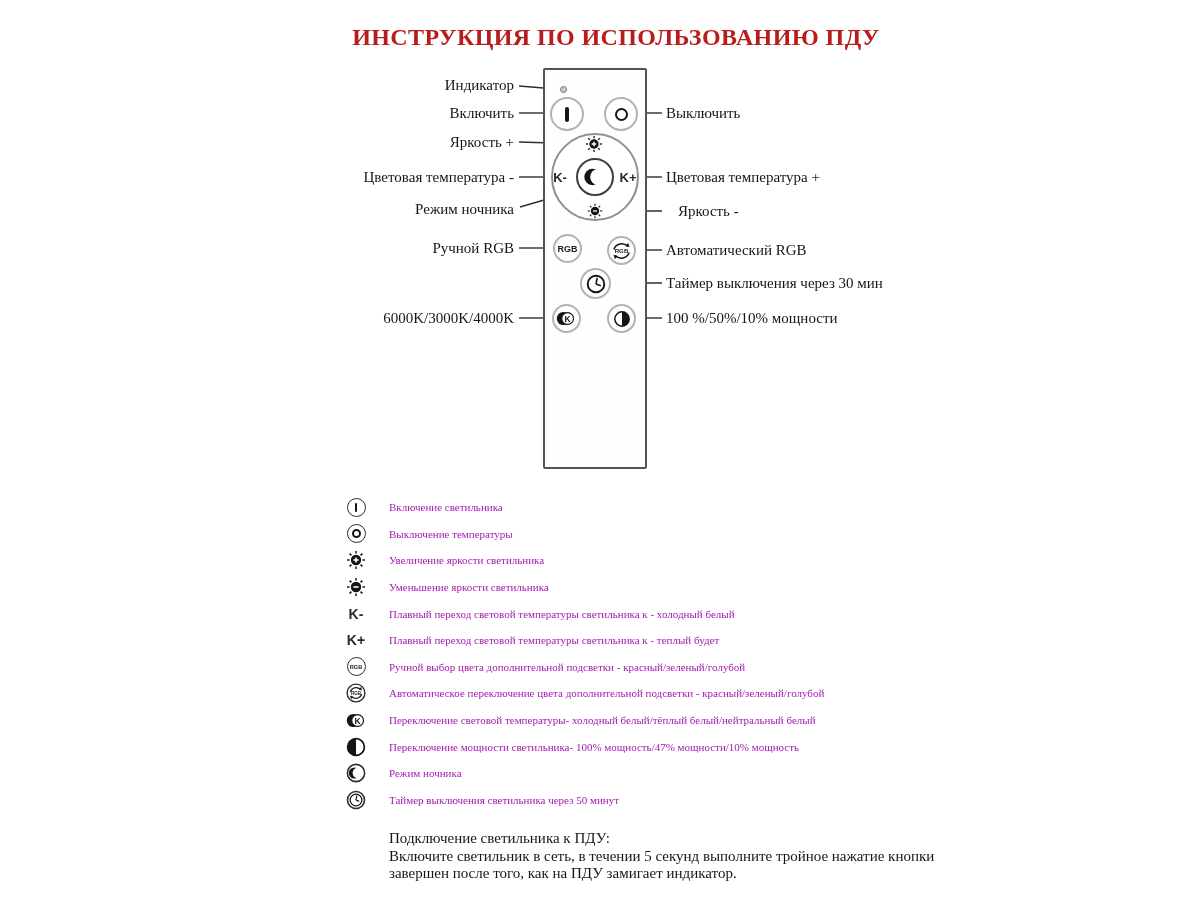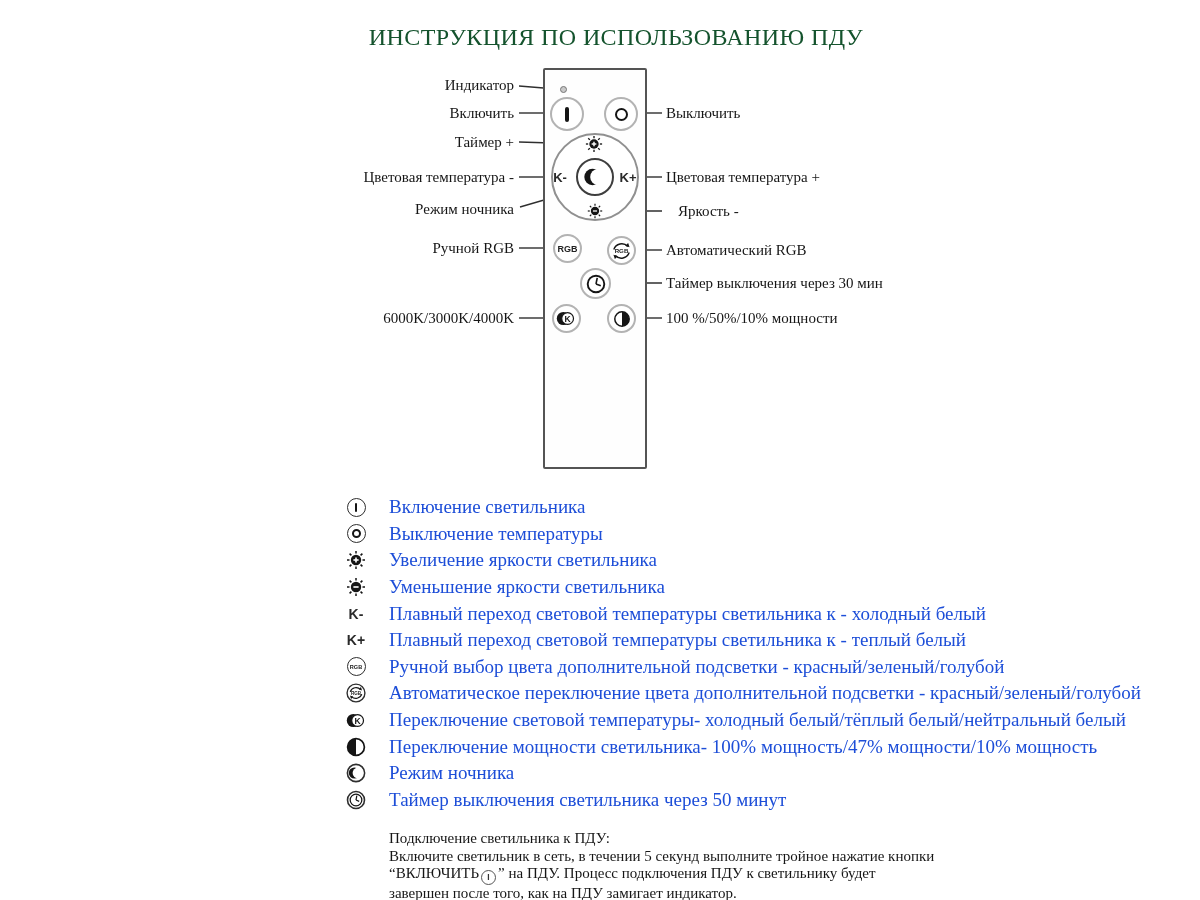--- a/index.html
+++ b/index.html
@@ -4,22 +4,22 @@
 <style>
   html,body{margin:0;padding:0;}
   body{
     width:1200px;height:900px;position:relative;overflow:hidden;
     background:#ffffff;color:#1a1a1a;
     font-family:"Liberation Serif", serif;
   }
   
   #title{
     position:absolute;left:32px;top:24px;width:1168px;
-    text-align:center;font-size:24px;font-weight:normal;letter-spacing:.4px;
-    color:#14532d;
+    text-align:center;font-size:24px;font-weight:bold;letter-spacing:.4px;
+    color:#b91c1c;
   }
   
   #remote{
     position:absolute;left:543px;top:68px;width:100px;height:397px;
     border:2px solid #545454;background:#fefefe;border-radius:2px;
   }
   #indicator-dot{
     position:absolute;left:560px;top:86px;width:5px;height:5px;border-radius:50%;
     background:#c9c9c9;border:1px solid #777;
   }
@@ -77,21 +77,21 @@
   #lbl-timer{top:274px;}
   #lbl-power{top:309px;}
   #lines{position:absolute;left:0;top:0;pointer-events:none;}
   
   #legend{position:absolute;left:343px;top:494px;}
   .lrow{height:26.6px;display:flex;align-items:center;}
   .licon{
     width:26px;min-width:26px;display:flex;align-items:center;justify-content:center;
     margin-right:20px;
   }
-  .ltext{font-size:19px;color:#1d4ed8;white-space:nowrap;}
+  .ltext{font-size:11px;color:#a21caf;white-space:nowrap;}
   .cicon{
     border:1.6px solid #2e2e2e;border-radius:50%;box-sizing:border-box;background:#fff;
     display:flex;align-items:center;justify-content:center;
   }
   .cicon.c18{width:19px;height:19px;}
   .ktext{
     font-family:"Liberation Sans", sans-serif;font-size:14px;font-weight:600;color:#2a2a2a;
   }
   .li-bar{width:2.5px;height:9px;background:#151515;border-radius:1px;}
   .li-ring{width:9px;height:9px;border:2px solid #151515;border-radius:50%;box-sizing:border-box;}
@@ -220,21 +220,21 @@
 
 <div id="btn-power" class="btn">
   <svg width="20" height="20" viewBox="0 0 20 20">
     <circle cx="10" cy="10" r="7.2" fill="#ffffff" stroke="#151515" stroke-width="1.5"></circle>
     <path d="M10,2.8 A 7.2,7.2 0 0 1 10,17.2 Z" fill="#151515"></path>
   </svg>
 </div>
 
 <div id="lbl-indicator" class="lbl left">Индикатор</div>
 <div id="lbl-on" class="lbl left">Включить</div>
-<div id="lbl-bright-up" class="lbl left">Таймер +</div>
+<div id="lbl-bright-up" class="lbl left">Яркость +</div>
 <div id="lbl-temp-minus" class="lbl left">Цветовая температура -</div>
 <div id="lbl-night" class="lbl left">Режим ночника</div>
 <div id="lbl-mrgb" class="lbl left">Ручной RGB</div>
 <div id="lbl-kelvin" class="lbl left">6000K/3000K/4000K</div>
 
 <div id="lbl-off" class="lbl right">Выключить</div>
 <div id="lbl-temp-plus" class="lbl right">Цветовая температура +</div>
 <div id="lbl-bright-down" class="lbl right">Яркость -</div>
 <div id="lbl-argb" class="lbl right">Автоматический RGB</div>
 <div id="lbl-timer" class="lbl right">Таймер выключения через 30 мин</div>
@@ -307,21 +307,21 @@
     <span class="licon">
         <span class="ktext">K-</span>
       </span>
     <span class="ltext">Плавный переход световой температуры светильника к - холодный белый</span>
   </div>
 
   <div class="lrow">
     <span class="licon">
         <span class="ktext">K+</span>
       </span>
-    <span class="ltext">Плавный переход световой температуры светильника к - теплый белый</span>
+    <span class="ltext">Плавный переход световой температуры светильника к - теплый будет</span>
   </div>
 
   <div class="lrow">
     <span class="licon">
         <span class="cicon c18">
           <span class="li-rgbtext">RGB</span>
         </span>
       </span>
     <span class="ltext">Ручной выбор цвета дополнительной подсветки - красный/зеленый/голубой</span>
   </div>
@@ -382,15 +382,14 @@
       </svg>
     </span>
     <span class="ltext">Таймер выключения светильника через 50 минут</span>
   </div>
 
 </div>
 
 <div id="footer">
   <div>Подключение светильника к ПДУ:</div>
   <div>Включите светильник в сеть, в течении 5 секунд выполните тройное нажатие кнопки</div>
-  <div><span>“ВКЛЮЧИТЬ</span><span class="inline-i">I</span><span>” на ПДУ. Процесс подключения ПДУ к светильнику будет</span></div>
   <div>завершен после того, как на ПДУ замигает индикатор.</div>
 </div>
 
 </body></html>

